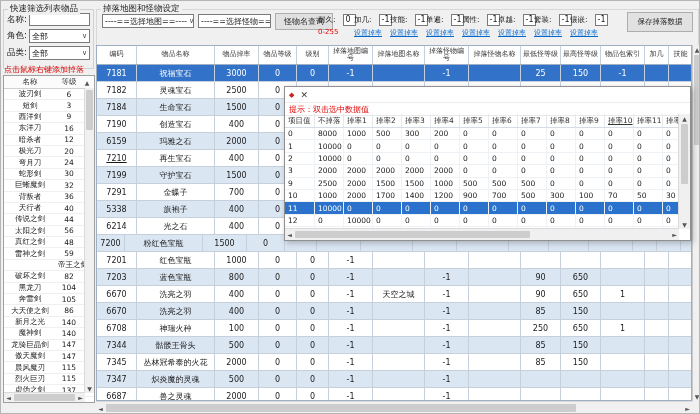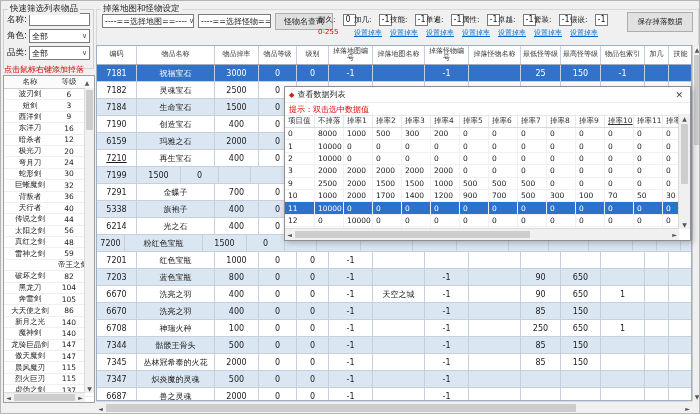--- a/index.html
+++ b/index.html
@@ -404,20 +404,21 @@
           <div class="td" style="width: 44px;"></div>
           <div class="td" style="width: 52px;"></div>
           <div class="td" style="width: 40px;"></div>
           <div class="td" style="width: 40px;"></div>
           <div class="td" style="width: 44px;"></div>
           <div class="td" style="width: 24px;"></div>
           <div class="td" style="width: 24px;"></div>
         </div>
         <div class="tr alt">
           <div class="td" style="width: 40px;">7199</div>
+          <div class="td" style="width: 78px;">守护宝石</div>
           <div class="td" style="width: 44px;">1500</div>
           <div class="td" style="width: 38px;">0</div>
           <div class="td" style="width: 32px;"></div>
           <div class="td" style="width: 44px;"></div>
           <div class="td" style="width: 52px;"></div>
           <div class="td" style="width: 44px;"></div>
           <div class="td" style="width: 52px;"></div>
           <div class="td" style="width: 40px;"></div>
           <div class="td" style="width: 40px;"></div>
           <div class="td" style="width: 44px;"></div>
@@ -642,21 +643,20 @@
   <div class="hscroll" style="left:95px;top:400px;width:596px;height:12px;">
     <div class="sarr">◄</div>
     <div class="sthumb" style="width:470px;margin:0 1px;"></div>
     <div style="flex:1;"></div>
     <div class="sarr">►</div>
   </div>
 
   <div class="dialog">
     <div class="dlg-title">
       <span class="diamond">◆</span>
-      <span class="t">查看数据列表</span>
       <span class="x">✕</span>
     </div>
     <div class="dlg-hint">
       <span class="redtext">提示：</span>
       <span class="redtext">双击选中数据值</span>
     </div>
     <div class="dlg-grid">
       <div class="thr" id="dlg-head">
           <div class="th" style="width: 30px;">项目值</div>
           <div class="th" style="width: 29px;">不掉落</div>

